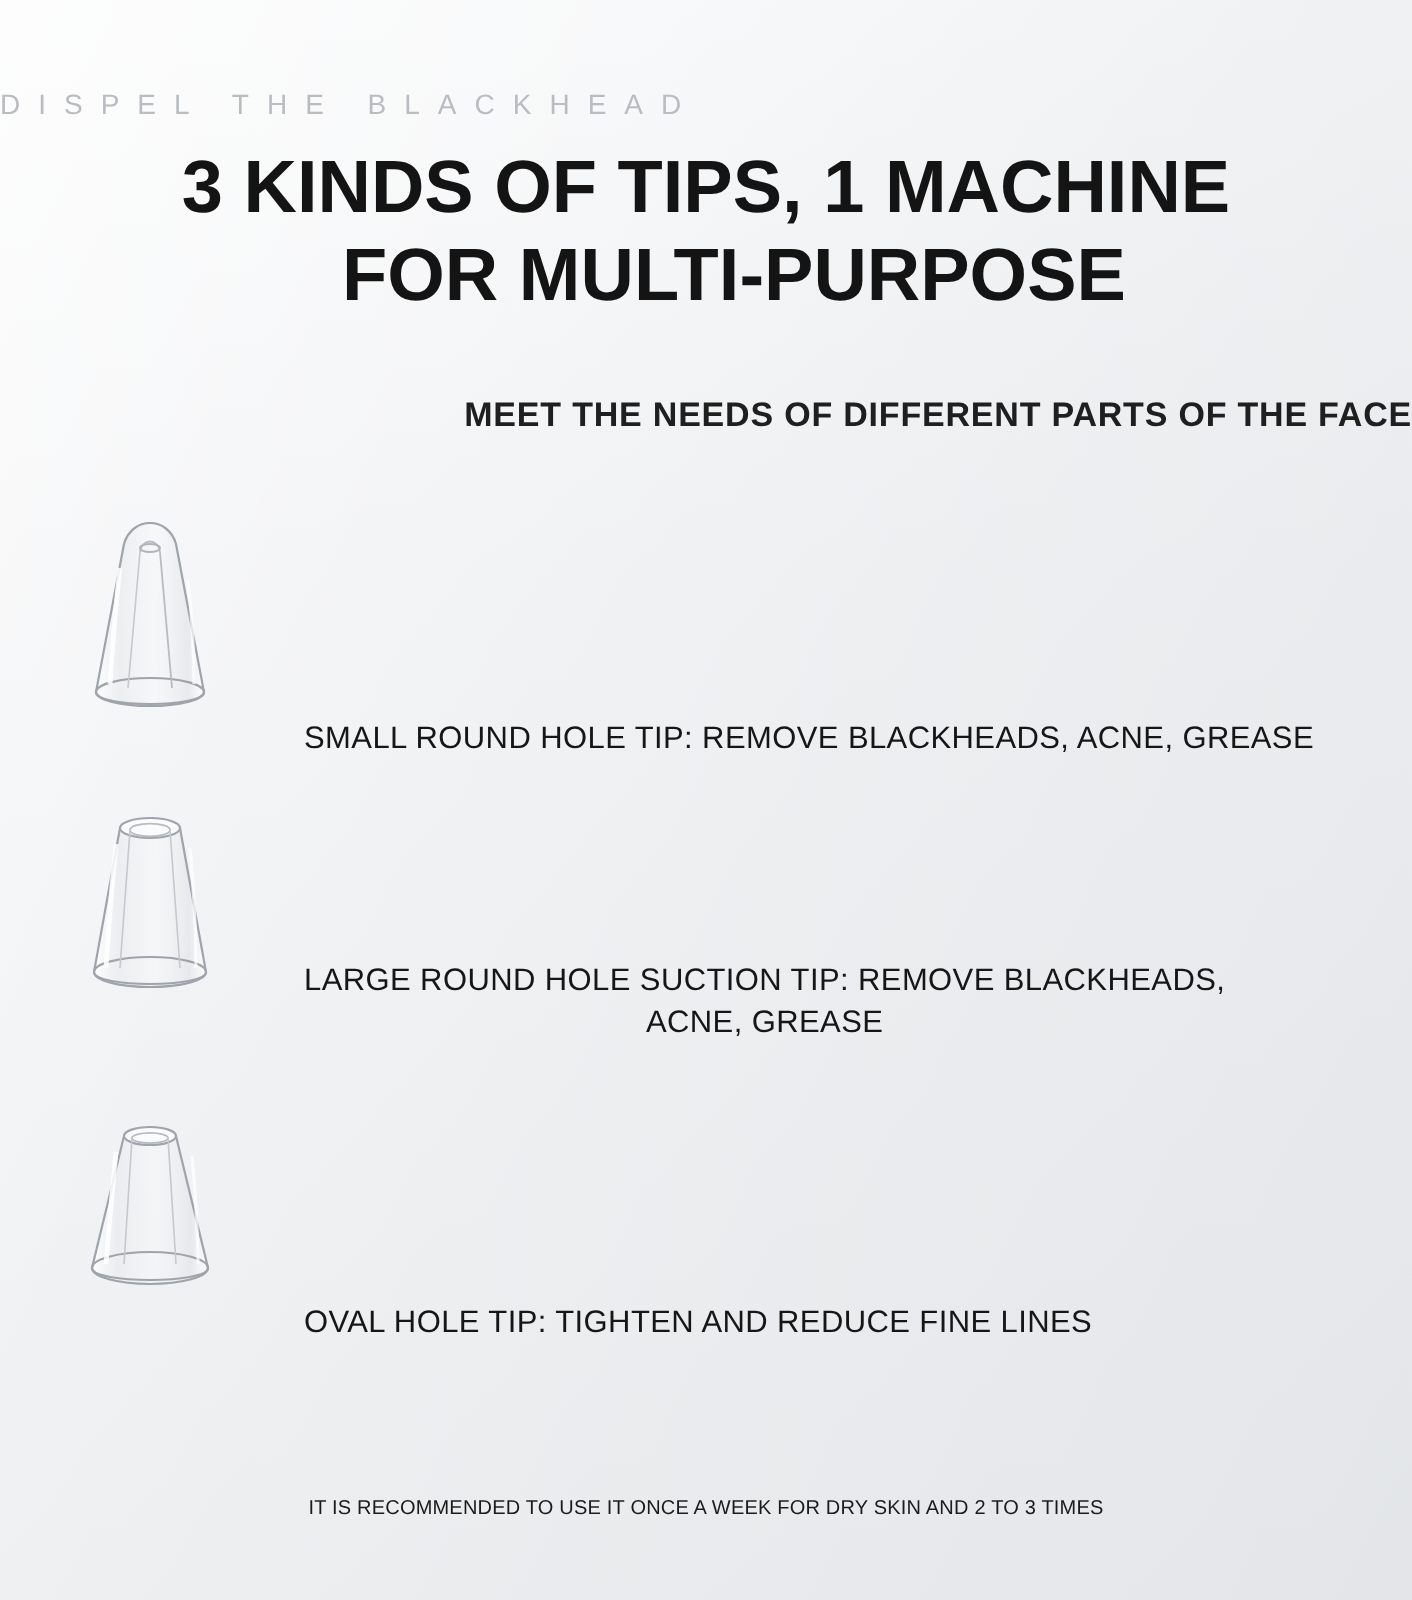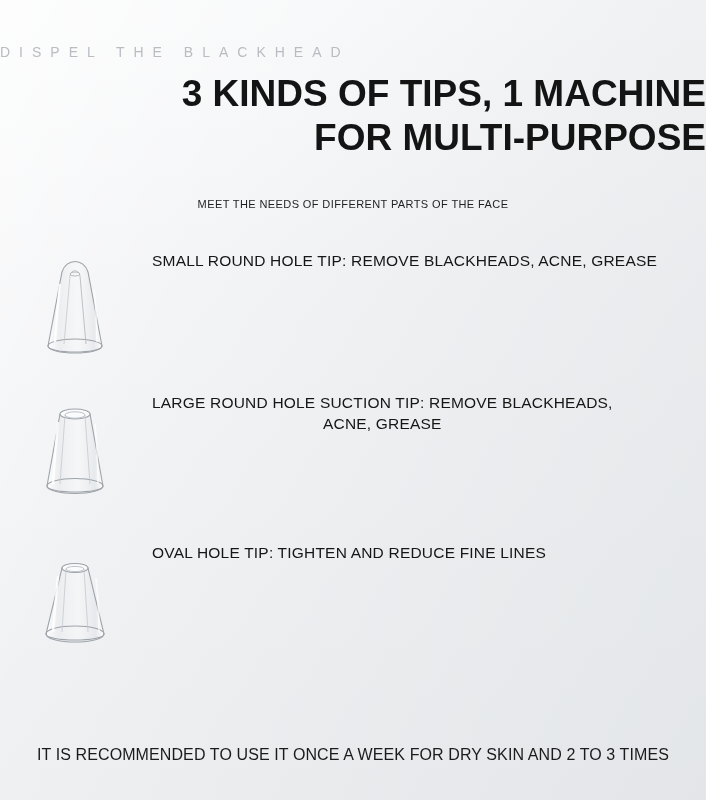--- a/index.html
+++ b/index.html
@@ -39,47 +39,47 @@
     letter-spacing: 9px;
     color: #b9bcc1;
     font-weight: 400;
   }
 
   .headline {
     position: absolute;
     top: 72px;
     left: 0;
     width: 100%;
-    text-align: right;
+    text-align: center;
     font-size: 37px;
     line-height: 44px;
     font-weight: 700;
     letter-spacing: 0px;
     color: #141414;
   }
   .headline .l2 { display: block; margin-left: 28px; }
 
   .subhead {
     position: absolute;
     top: 198px;
     left: 0;
     width: 100%;
-    text-align: center;
-    font-size: 11px;
+    text-align: right;
+    font-size: 17px;
     letter-spacing: 0.4px;
     color: #1f1f1f;
-    font-weight: 400;
+    font-weight: 700;
   }
 
   .tip-row {
     position: absolute;
     left: 0;
     width: 706px;
     display: flex;
-    align-items: flex-start;
+    align-items: flex-end;
   }
   .tip-row.r1 { top: 250px; }
   .tip-row.r2 { top: 392px; }
   .tip-row.r3 { top: 542px; }
 
   .tip-art {
     width: 150px;
     min-width: 150px;
     height: 130px;
     position: relative;
@@ -95,21 +95,21 @@
     max-width: 530px;
   }
   .tip-text .center-line { display: block; text-align: center; }
 
   .footer {
     position: absolute;
     left: 0;
     bottom: 36px;
     width: 706px;
     text-align: center;
-    font-size: 16px;
+    font-size: 10px;
     line-height: 19px;
     color: #1b1b1b;
     letter-spacing: 0.1px;
   }
   .footer span { display: block; }
 
   svg { display: block; }
 </style>
 </head>
 <body>

